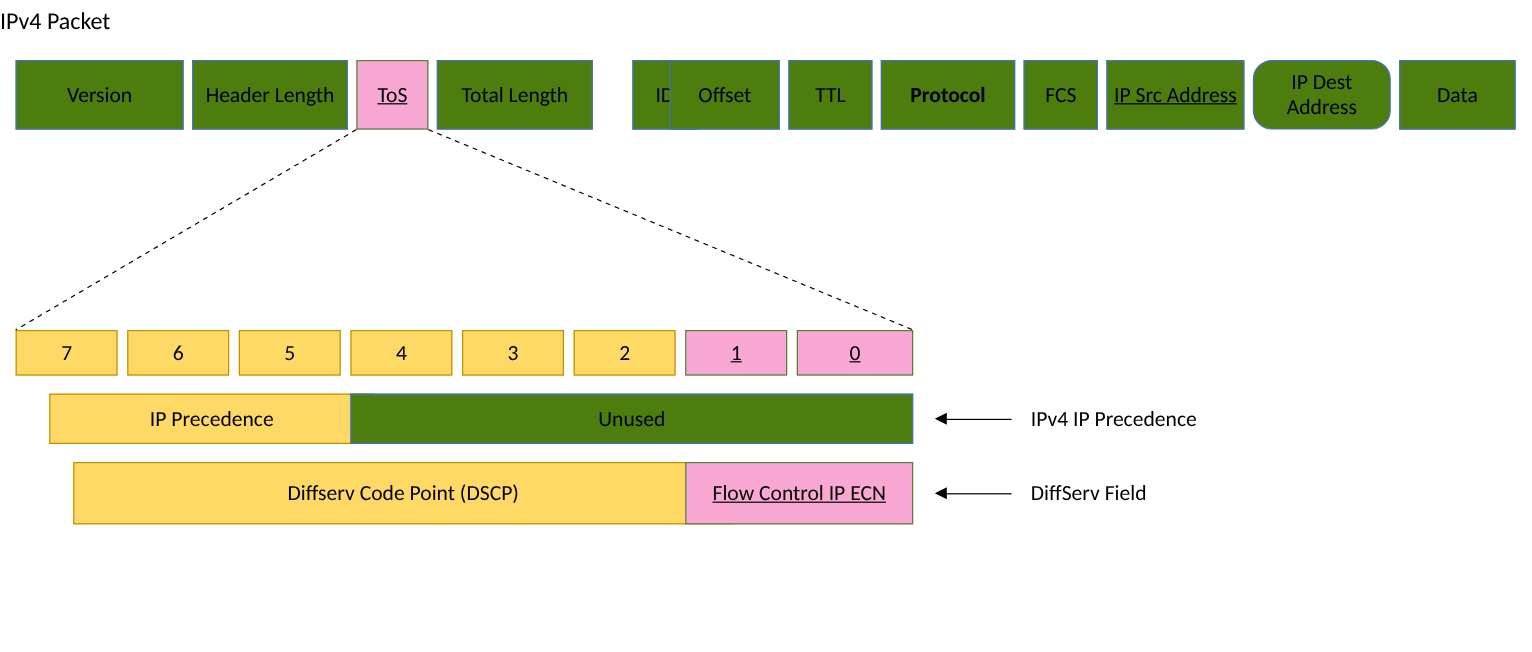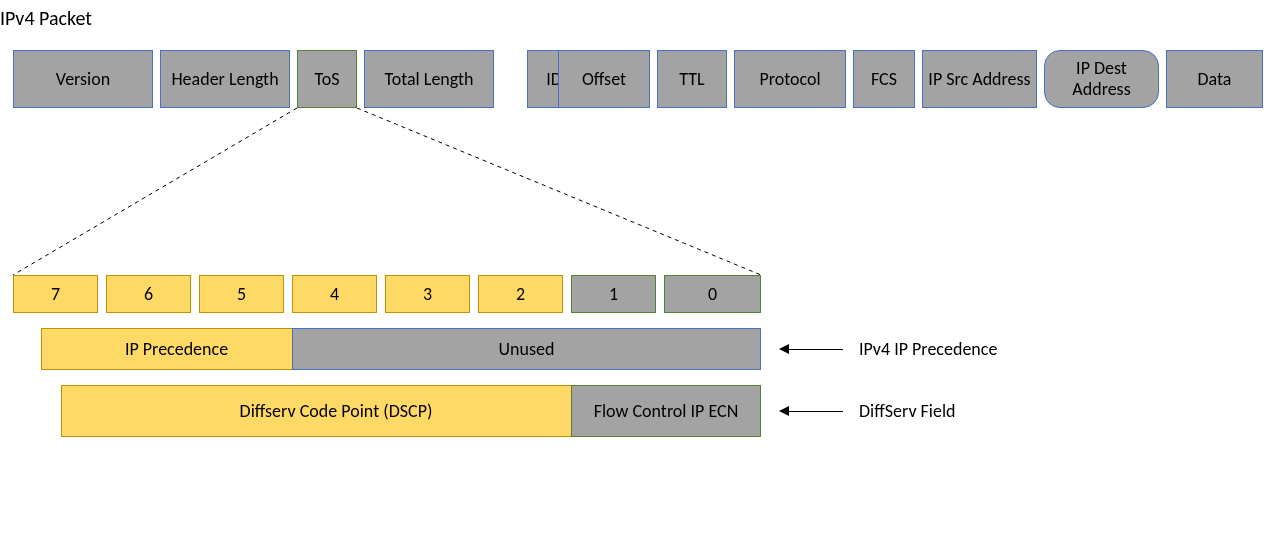--- a/index.html
+++ b/index.html
@@ -25,26 +25,27 @@
     position: absolute;
     display: flex;
     align-items: center;
     justify-content: center;
     text-align: center;
     font-size: 18px;
     line-height: 1.15;
     color: #000;
   }
   .blue {
-    background: #a3a3a3;
+    background: #4d7c0f;
     border: 1px solid #4472c4;
   }
   .green {
-    background: #a3a3a3;
+    background: #f9a8d4;
     border: 1px solid #548235;
+    text-decoration: underline;
   }
   .orange {
     background: #ffd966;
     border: 1px solid #bf9000;
   }
   .arrow-line {
     position: absolute;
     height: 0;
     border-top: 1.5px solid #000;
   }
@@ -72,23 +73,23 @@
 
 <div class="title">IPv4 Packet</div>
 
 <div class="box blue" style="left:13px; top:50px; width:140px; height:58px;">Version</div>
 <div class="box blue" style="left:160px; top:50px; width:130px; height:58px;">Header Length</div>
 <div class="box green" style="left:297px; top:50px; width:60px; height:58px;">ToS</div>
 <div class="box blue" style="left:364px; top:50px; width:130px; height:58px;">Total Length</div>
 <div class="box blue" style="left:527px; top:50px; width:54px; height:58px;">ID</div>
 <div class="box blue" style="left:558px; top:50px; width:92px; height:58px;">Offset</div>
 <div class="box blue" style="left:657px; top:50px; width:70px; height:58px;">TTL</div>
-<div class="box blue" style="left:734px; top:50px; width:112px; height:58px;">Protocol</div>
+<div class="box blue" style="left:734px; top:50px; width:112px; height:58px;font-weight:bold;">Protocol</div>
 <div class="box blue" style="left:853px; top:50px; width:62px; height:58px;">FCS</div>
-<div class="box blue" style="left:922px; top:50px; width:115px; height:58px;">IP Src Address</div>
+<div class="box blue" style="left:922px; top:50px; width:115px; height:58px;text-decoration:underline;">IP Src Address</div>
 <div class="box blue" style="left:1044px; top:50px; width:115px; height:58px;border-radius:16px;">IP Dest Address</div>
 <div class="box blue" style="left:1166px; top:50px; width:97px; height:58px;">Data</div>
 
 <svg class="dashed">
   <line x1="297" y1="108" x2="13" y2="275" stroke="#000" stroke-width="1" stroke-dasharray="4,4"></line>
   <line x1="357" y1="108" x2="761" y2="275" stroke="#000" stroke-width="1" stroke-dasharray="4,4"></line>
 </svg>
 
 <div class="box orange" style="left:13px; top:275px; width:85px; height:38px;">7</div>
 <div class="box orange" style="left:106px; top:275px; width:85px; height:38px;">6</div>

